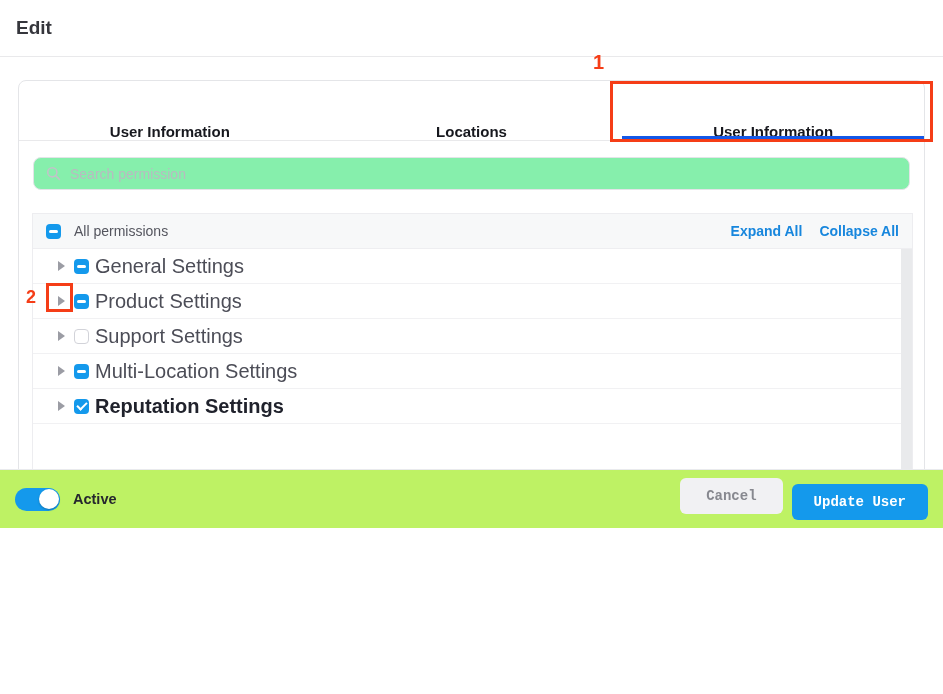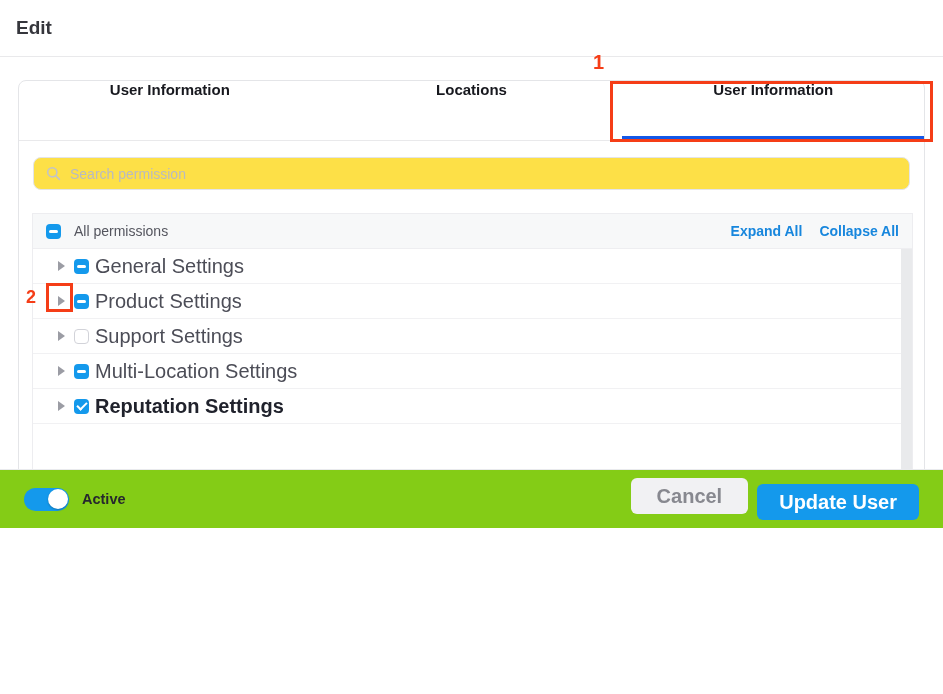--- a/index.html
+++ b/index.html
@@ -17,27 +17,27 @@
   .hdr{position:absolute;top:0;left:0;right:0;height:57px;border-bottom:1px solid #e9e9eb;
        display:flex;align-items:center;padding-left:16px;}
   .hdr-title{font-size:19px;font-weight:600;color:#35363c;}
 
   
   .card{position:absolute;left:18px;top:80px;width:907px;height:538px;background:#fff;
         border:1px solid #e4e5e8;border-radius:8px;}
 
   
   .tabbar{display:flex;height:60px;border-bottom:1px solid #e9e9eb;}
-  .tab{flex:1;position:relative;display:flex;align-items:flex-start;justify-content:center;
+  .tab{flex:1;position:relative;display:flex;align-items:flex-end;justify-content:center;
        font-size:15px;font-weight:700;color:#17181e;cursor:pointer;}
   .tab-underline{position:absolute;left:0;right:0;bottom:0;height:4px;background:var(--underline);}
 
   
   .search{position:absolute;left:14px;top:76px;width:877px;height:33px;border:1px solid #e3e4e8;
-          border-radius:8px;display:flex;align-items:center;padding:0 12px;gap:9px;background:#fde047;}
+          border-radius:8px;display:flex;align-items:center;padding:0 12px;gap:9px;background:#86efac;}
   .search input{flex:1;border:none;outline:none;font-size:14px;color:#4c4d57;background:transparent;
           font-family:inherit;}
   .search input::placeholder{color:#b9bac1;}
 
   
   .tree{position:absolute;left:13px;top:132px;width:881px;height:383px;border:1px solid #ededf0;
         background:#fff;}
   .tree-head{height:35px;display:flex;align-items:center;background:#f7f8f9;
              border-bottom:1px solid #eeeef1;padding:0 13px;text-align:center;}
   .tree-head-label{margin-left:13px;font-size:14px;color:#54555e;}
@@ -53,32 +53,32 @@
   .cb.indeterminate,.cb.checked{background:var(--accent);}
   .cb.unchecked{background:#fff;border:1px solid #d2d3d9;}
   .cb.indeterminate::after{content:"";position:absolute;left:3px;top:6px;width:9px;height:3px;
          background:#fff;border-radius:1.5px;}
   .cb.checked::after{content:"";position:absolute;left:3px;top:3.5px;width:8px;height:4px;
          border-left:2px solid #fff;border-bottom:2px solid #fff;transform:rotate(-45deg);}
   .prow-label{margin-left:6px;font-size:20px;color:#4c4d57;text-align:center;}
   .scrollbar{position:absolute;right:0;top:35px;bottom:0;width:11px;background:#e9eaec;}
 
   
-  .ftr{position:absolute;left:0;right:0;bottom:0;height:59px;background:#84cc16;
-       border-top:1px solid #e9eaed;display:flex;align-items:center;padding:0 24px;}
+  .ftr{position:absolute;left:0;right:0;bottom:0;height:59px;background:#bef264;
+       border-top:1px solid #e9eaed;display:flex;align-items:center;padding:0 15px;}
   .ftr-left{display:flex;align-items:center;gap:13px;}
   .toggle{position:relative;width:45px;height:23px;border-radius:12px;background:#c9cacf;cursor:pointer;flex:none;}
   .toggle.on{background:var(--accent);}
   .knob{position:absolute;top:1.5px;width:20px;height:20px;border-radius:50%;background:#fff;
         box-shadow:0 1px 2px rgba(0,0,0,.25);}
   .toggle.on .knob{right:1.5px;}
   .toggle-label{font-size:14.5px;font-weight:700;color:#26272e;}
   .ftr-right{margin-left:auto;display:flex;gap:9px;}
-  .btn{height:36px;border:none;border-radius:6px;font-size:20px;font-weight:700;cursor:pointer;
-       display:flex;align-items:center;justify-content:center;font-family:Liberation Sans, sans-serif;}
+  .btn{height:36px;border:none;border-radius:6px;font-size:14px;font-weight:700;cursor:pointer;
+       display:flex;align-items:center;justify-content:center;font-family:Liberation Mono, monospace;}
   .btn-cancel{background:#f1f1f3;color:#87888f;padding:0 26px;}
   .btn-submit{background:var(--accent);color:#fff;padding:0 22px;margin-top:6px;}
 
   
   .ann-box{position:absolute;border:3px solid var(--red);pointer-events:none;}
   .ann-num{position:absolute;color:var(--red);font-weight:700;pointer-events:none;}
 </style>
 </head>
 <body>
 

